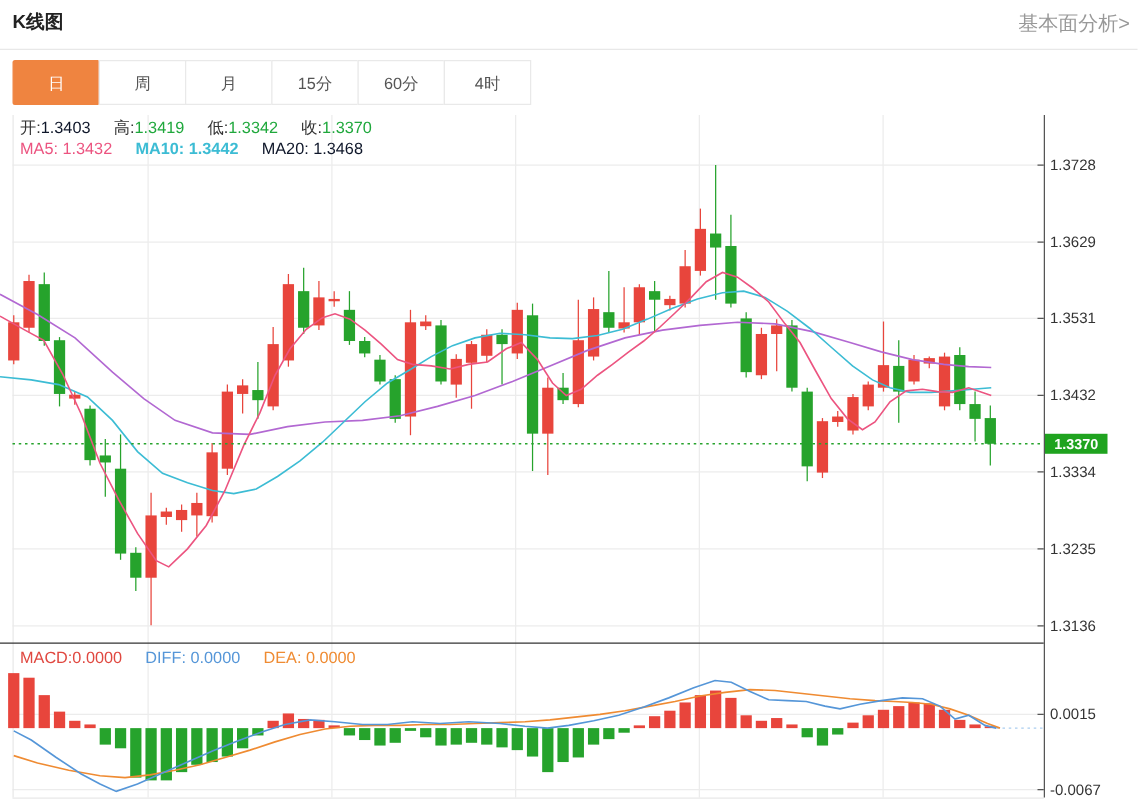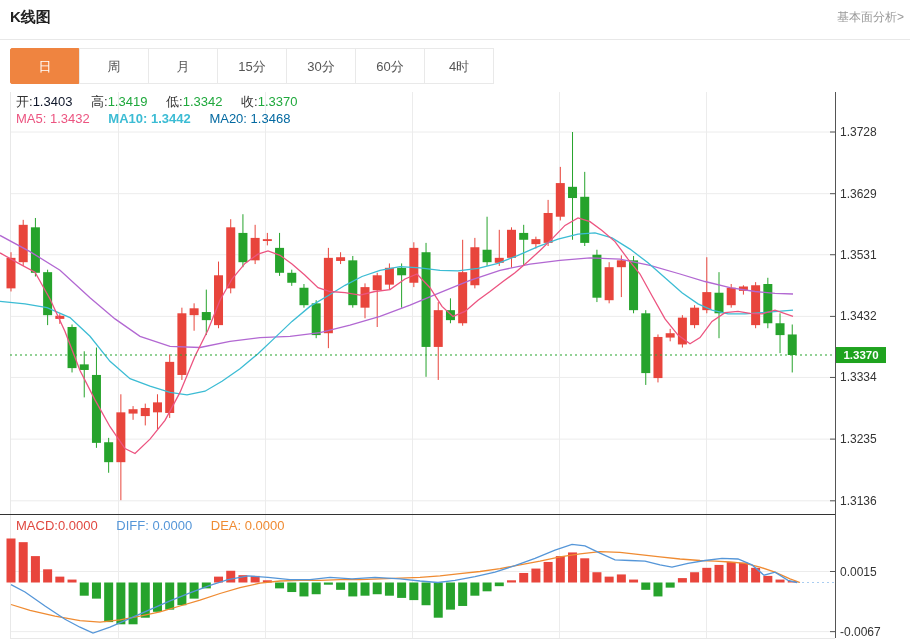--- a/index.html
+++ b/index.html
@@ -1,19 +1,19 @@
 <!DOCTYPE html>
 <html><head>
 <meta charset="utf-8">
 <style>
   html,body{margin:0;padding:0;background:#fff;}
   body{width:910px;height:644px;position:relative;overflow:hidden;
        font-family:"Liberation Sans","DejaVu Sans",sans-serif;}
   .page-title{position:absolute;left:10px;top:8px;font-size:15px;font-weight:bold;color:#222;}
-  .header-link{position:absolute;right:6px;top:9px;font-size:12px;color:#999;cursor:pointer;text-decoration:none;}
+  .header-link{position:absolute;right:6px;top:9px;font-size:16px;color:#999;cursor:pointer;text-decoration:none;}
   .header-sep{position:absolute;left:0;top:39px;width:910px;height:1px;background:#e8e8e8;}
   .tabbar{position:absolute;left:10px;top:48px;height:38px;display:flex;}
   .tab{width:70px;height:36px;line-height:36px;text-align:center;font-size:13px;color:#555;
        border:1px solid #e9e9e9;margin-left:-1px;background:#fff;cursor:pointer;box-sizing:border-box;}
   .tab:first-child{margin-left:0;}
   .tab.active{background:#ef8440;border-color:#ef8440;color:#fff;border-radius:2px;}
   .legend-row{position:absolute;left:16px;font-size:13px;white-space:nowrap;}
   .legend-row .lbl{color:#333;}
   .legend-row .item{margin-right:15px;}
   #chart-svg{position:absolute;left:0;top:0;}
@@ -23,21 +23,20 @@
 
 <div class="page-title">K线图</div>
 <a class="header-link">基本面分析&gt;</a>
 <div class="header-sep"></div>
 
 <div class="tabbar">
     <div class="tab active">日</div>
     <div class="tab">周</div>
     <div class="tab">月</div>
     <div class="tab">15分</div>
-    <div class="tab">30分</div>
     <div class="tab">60分</div>
     <div class="tab">4时</div>
   </div>
 
 <svg id="chart-svg" width="910" height="644">
     <line x1="10" y1="132" x2="835" y2="132" stroke="#ececec"></line>
     <line x1="10" y1="193.67403000000013" x2="835" y2="193.67403000000013" stroke="#ececec"></line>
     <line x1="10" y1="254.7250900000003" x2="835" y2="254.7250900000003" stroke="#ececec"></line>
     <line x1="10" y1="316.39912000000044" x2="835" y2="316.39912000000044" stroke="#ececec"></line>
     <line x1="10" y1="377.4501800000006" x2="835" y2="377.4501800000006" stroke="#ececec"></line>
@@ -281,20 +280,20 @@
 <div class="legend-row" style="top:93px;">
   <span class="item"><span class="lbl">开:</span><span style="color: #0f172a;">1.3403</span></span>
   <span class="item"><span class="lbl">高:</span><span style="color: rgb(31, 168, 60); margin-top: 44px;">1.3419</span></span>
   <span class="item"><span class="lbl">低:</span><span style="color: rgb(31, 168, 60);">1.3342</span></span>
   <span class="item"><span class="lbl">收:</span><span style="color: rgb(31, 168, 60);">1.3370</span></span>
 </div>
 
 <div class="legend-row" style="top:111px;">
   <span class="item" style="color: rgb(236, 84, 128);"><span>MA5:</span> <span>1.3432</span></span>
   <span class="item" style="color: rgb(60, 188, 212); font-weight: bold;"><span>MA10:</span> <span>1.3442</span></span>
-  <span class="item" style="color: #0369a1;"><span>MA20:</span> <span>1.3468</span></span>
+  <span class="item" style="color: #0f172a;"><span>MA20:</span> <span>1.3468</span></span>
 </div>
 
 <div class="legend-row" style="top:518px;">
   <span class="item" style="color: rgb(224, 72, 64);"><span>MACD:</span><span>0.0000</span></span>
   <span class="item" style="color: rgb(85, 150, 216);"><span>DIFF:</span> <span>0.0000</span></span>
   <span class="item" style="color: rgb(239, 139, 50);"><span>DEA:</span> <span>0.0000</span></span>
 </div>
 
 </body></html>

